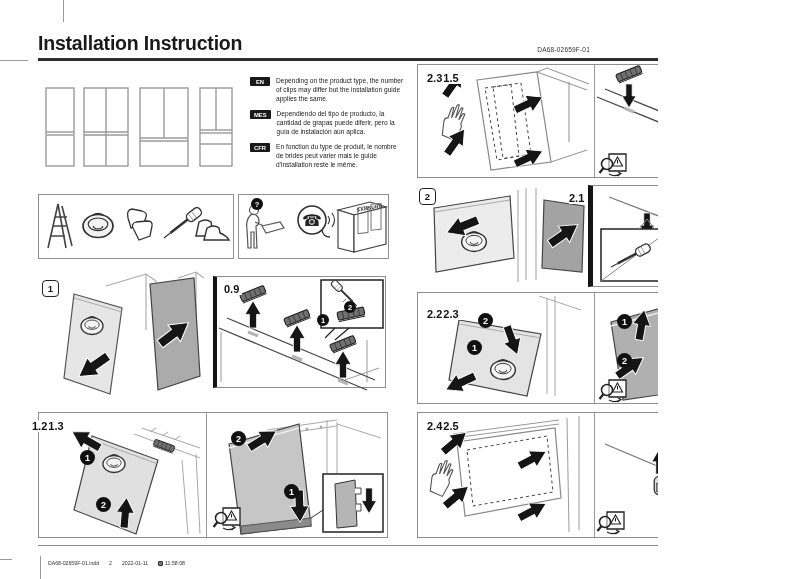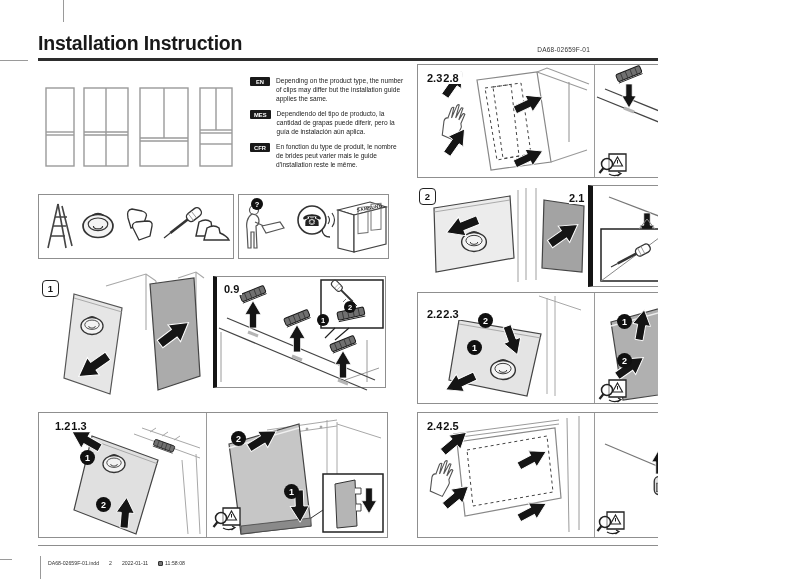--- a/index.html
+++ b/index.html
@@ -246,21 +246,21 @@
       <use href="#sdriver" transform="translate(140,28) rotate(-135) scale(0.75)"></use>
       <path d="M126,24 l3,-3 M131,28 l3,-3" stroke="#555" stroke-width="0.8"></path>
     </g>
   </svg>
   <div class="nbadge sm" style="left:317px;top:314px">1</div>
   <div class="nbadge sm" style="left:344px;top:301px">2</div>
 
   <div class="panel" style="left:38px;top:412px;width:350px;height:126px">
     <div class="vdiv" style="left:167px;height:124px"></div>
   </div>
-  <div class="steplabel" style="left:55px;top:420px">
+  <div class="steplabel" style="left:32px;top:420px">
     <span>1.2</span><span>1.3</span>
   </div>
   <svg style="left:40px;top:426px" width="163" height="110" viewBox="0 0 163 110">
     <g fill="none" stroke="#a8a8a8" stroke-width="1">
       <path d="M94,8 L160,32 M102,2 L160,22 M142,34 L148,108 M156,28 L160,108"></path>
       <path d="M110,6 l6,-4 M122,10 l6,-4 M134,14 l6,-4"></path>
     </g>
     <use href="#clip" transform="translate(124,20) rotate(20) scale(0.7)"></use>
     <polygon points="52,10 118,34 96,108 34,84" fill="#e0e0e0" stroke="#444" stroke-width="1.2"></polygon>
     <line x1="52" y1="14" x2="118" y2="38" stroke="#999" stroke-width="0.8"></line>
@@ -292,21 +292,21 @@
   </svg>
   <div class="nbadge" style="left:80px;top:450px">1</div>
   <div class="nbadge" style="left:96px;top:497px">2</div>
   <div class="nbadge" style="left:231px;top:431px">2</div>
   <div class="nbadge" style="left:284px;top:484px">1</div>
 
   <div class="panel" style="left:417px;top:64px;width:346px;height:114px">
     <div class="vdiv" style="left:176px;height:112px"></div>
   </div>
   <div class="steplabel" style="left:427px;top:72px">
-    <span>2.3</span><span>2.8</span>
+    <span>2.3</span><span>1.5</span>
   </div>
   <svg style="left:419px;top:66px" width="172" height="110" viewBox="0 0 172 110">
     <g fill="none" stroke="#9a9a9a" stroke-width="1.1">
       <path d="M118,6 L168,24 M132,96 L168,84 M150,16 L150,76 M118,6 L128,2 L170,18"></path>
     </g>
     <polygon points="58,14 118,6 132,96 72,104" fill="#fff" stroke="#888" stroke-width="1.2"></polygon>
     <g fill="none" stroke="#444" stroke-width="1" stroke-dasharray="3,3">
       <polygon points="66,22 102,17 112,88 78,94"></polygon>
       <polygon points="74,21 92,18.5 100,90 84,92.5"></polygon>
     </g>

